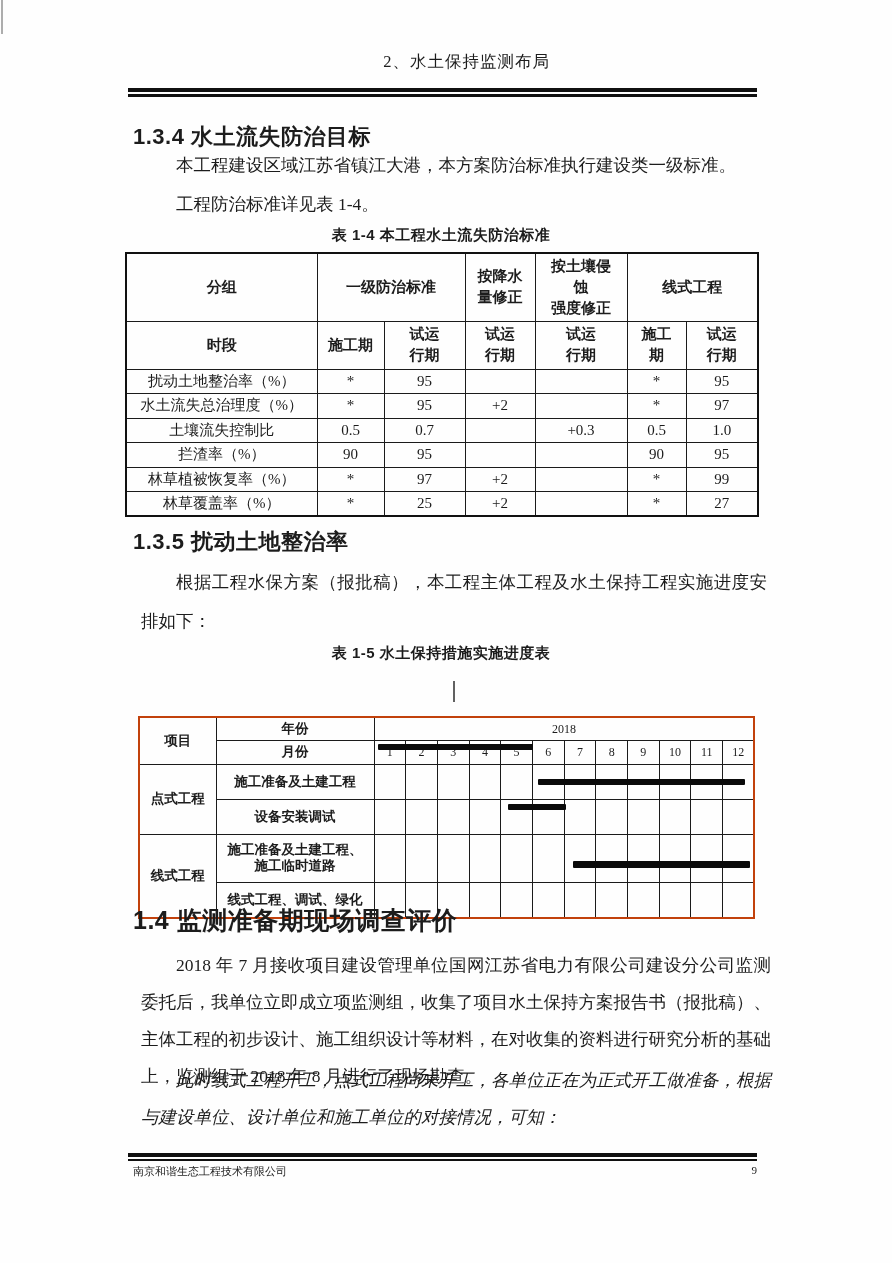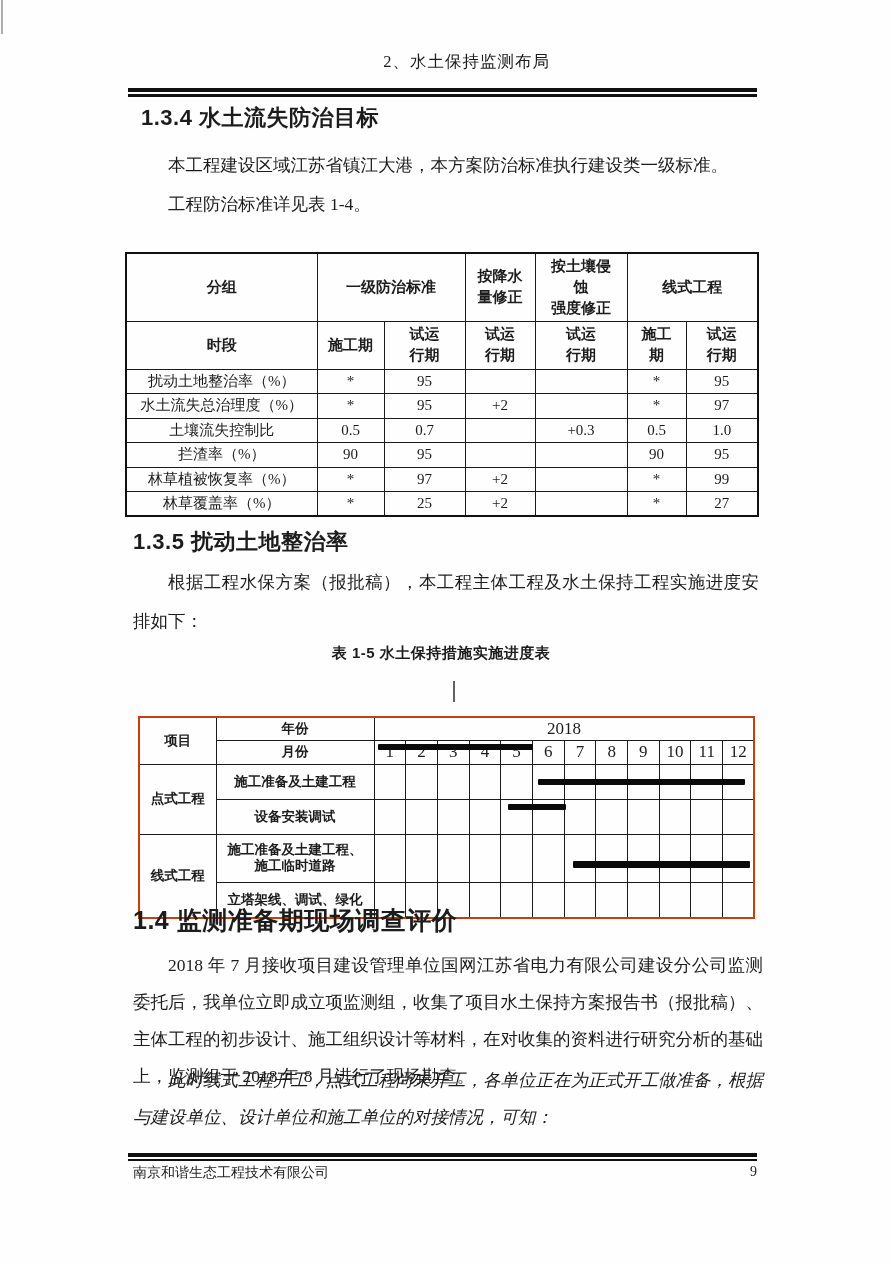--- a/index.html
+++ b/index.html
@@ -5,48 +5,48 @@
   html,body{margin:0;padding:0;background:#e8e8e8;}
   .page{
     position:relative;width:892px;height:1263px;margin:0 auto;background:#fefefe;
     font-family:"Liberation Serif","DejaVu Serif",serif;color:#1c1c1c;overflow:hidden;
   }
   .abs{position:absolute;}
   
   .doc-header{top:51px;left:16px;width:865px;text-align:center;font-size:16.5px;letter-spacing:1px;padding-left:18px;}
   .rule-head{left:128px;top:88px;width:629px;height:2px;border-top:4px solid #101010;border-bottom:3px solid #101010;}
   .rule-foot{left:128px;top:1153px;width:629px;height:2px;border-top:4px solid #101010;border-bottom:2px solid #101010;}
-  .footer-row{left:133px;top:1164px;width:624px;display:flex;justify-content:space-between;align-items:flex-start;font-size:14px;}
+  .footer-row{left:133px;top:1164px;width:624px;display:flex;justify-content:space-between;align-items:flex-start;font-size:11px;}
   
   .h2{font-family:"Liberation Sans","DejaVu Sans",sans-serif;font-weight:bold;font-size:22px;letter-spacing:.5px;}
-  .h134{left:133px;top:103px;margin-left:8px;}
+  .h134{left:133px;top:122px;}
   .h135{left:133px;top:527px;}
   .h14{left:133px;top:904px;font-size:25px;}
   .caption{font-family:"Liberation Sans","DejaVu Sans",sans-serif;font-weight:bold;font-size:15px;text-align:center;letter-spacing:.5px;}
   .cap14{left:125px;top:226px;width:632px;}
   .cap15{left:125px;top:644px;width:632px;}
   
-  .para{font-size:17.5px;line-height:39px;text-indent:2em;text-align:justify;text-justify:inter-ideograph;}
+  .para{font-size:17.5px;line-height:39px;text-indent:2em;text-align:justify;text-justify:inter-ideograph;margin-left:8px;}
   .p134a{left:133px;top:146px;width:624px;}
   .p134b{left:133px;top:185px;width:624px;}
   .p135{left:133px;top:563px;width:626px;}
   .p14a{left:133px;top:947px;width:630px;line-height:37px;}
   .p14b{left:133px;top:1062px;width:630px;line-height:37px;font-style:italic;}
   
   .t14{left:125px;top:252px;border-collapse:collapse;table-layout:fixed;width:632px;font-size:15px;border:2px solid #111;}
   .t14 td{border:1px solid #1b1b1b;text-align:center;vertical-align:middle;padding:0 2px;white-space:pre-line;line-height:21px;}
   .t14 .hd{font-weight:bold;}
   .t14 tr.r1{height:68px;}
   .t14 tr.r2{height:48px;}
   .t14 tr.dr{height:24.5px;}
   
   .t15{left:138px;top:680px;border-collapse:collapse;table-layout:fixed;width:615px;font-size:13.5px;border:2px solid #c2410c;margin-top:36px;}
   .t15 td{border:1px solid #1b1b1b;text-align:center;vertical-align:middle;padding:0 2px;white-space:pre-line;line-height:16px;}
   .t15 .hd{font-weight:bold;}
-  .t15 .num{font-weight:normal;font-size:17px;}
+  .t15 .num{font-weight:normal;font-size:12px;}
   .t15 tr.ry{height:23px;}
   .t15 tr.rm{height:24px;}
   .t15 tr.b1{height:35px;}
   .t15 tr.b2{height:35px;}
   .t15 tr.b3{height:48px;}
   .t15 tr.b4{height:36px;}
   
   .gbar{position:absolute;background:#0a0a0a;border-radius:1px;}
   .gbar1{top:744px;height:6px;}
   .gbar2{top:779px;height:6px;}
@@ -63,20 +63,21 @@
 
   <div class="abs artifact-tl"></div>
 
   <div class="abs doc-header">2、水土保持监测布局</div>
   <div class="abs rule-head"></div>
 
   <div class="abs h2 h134">1.3.4 水土流失防治目标</div>
   <div class="abs para p134a">本工程建设区域江苏省镇江大港，本方案防治标准执行建设类一级标准。</div>
   <div class="abs para p134b">工程防治标准详见表 1-4。</div>
 
+  <div class="abs caption cap14">表 1-4 本工程水土流失防治标准</div>
 
   <table class="abs t14">
     <colgroup>
       <col style="width:191px">
         <col style="width:67px">
         <col style="width:81px">
       <col style="width:70px">
         <col style="width:92px">
         <col style="width:59px">
         <col style="width:72px">
@@ -248,21 +249,21 @@
       <td></td>
           <td></td>
       <td></td>
           <td></td>
       <td></td>
           <td></td>
       <td></td>
           <td></td>
     </tr>
     <tr class="b4">
-      <td class="hd">立塔架线、调试、绿化</td>
+      <td class="hd">线式工程、调试、绿化</td>
       <td></td>
           <td></td>
       <td></td>
           <td></td>
       <td></td>
           <td></td>
       <td></td>
           <td></td>
       <td></td>
           <td></td>

